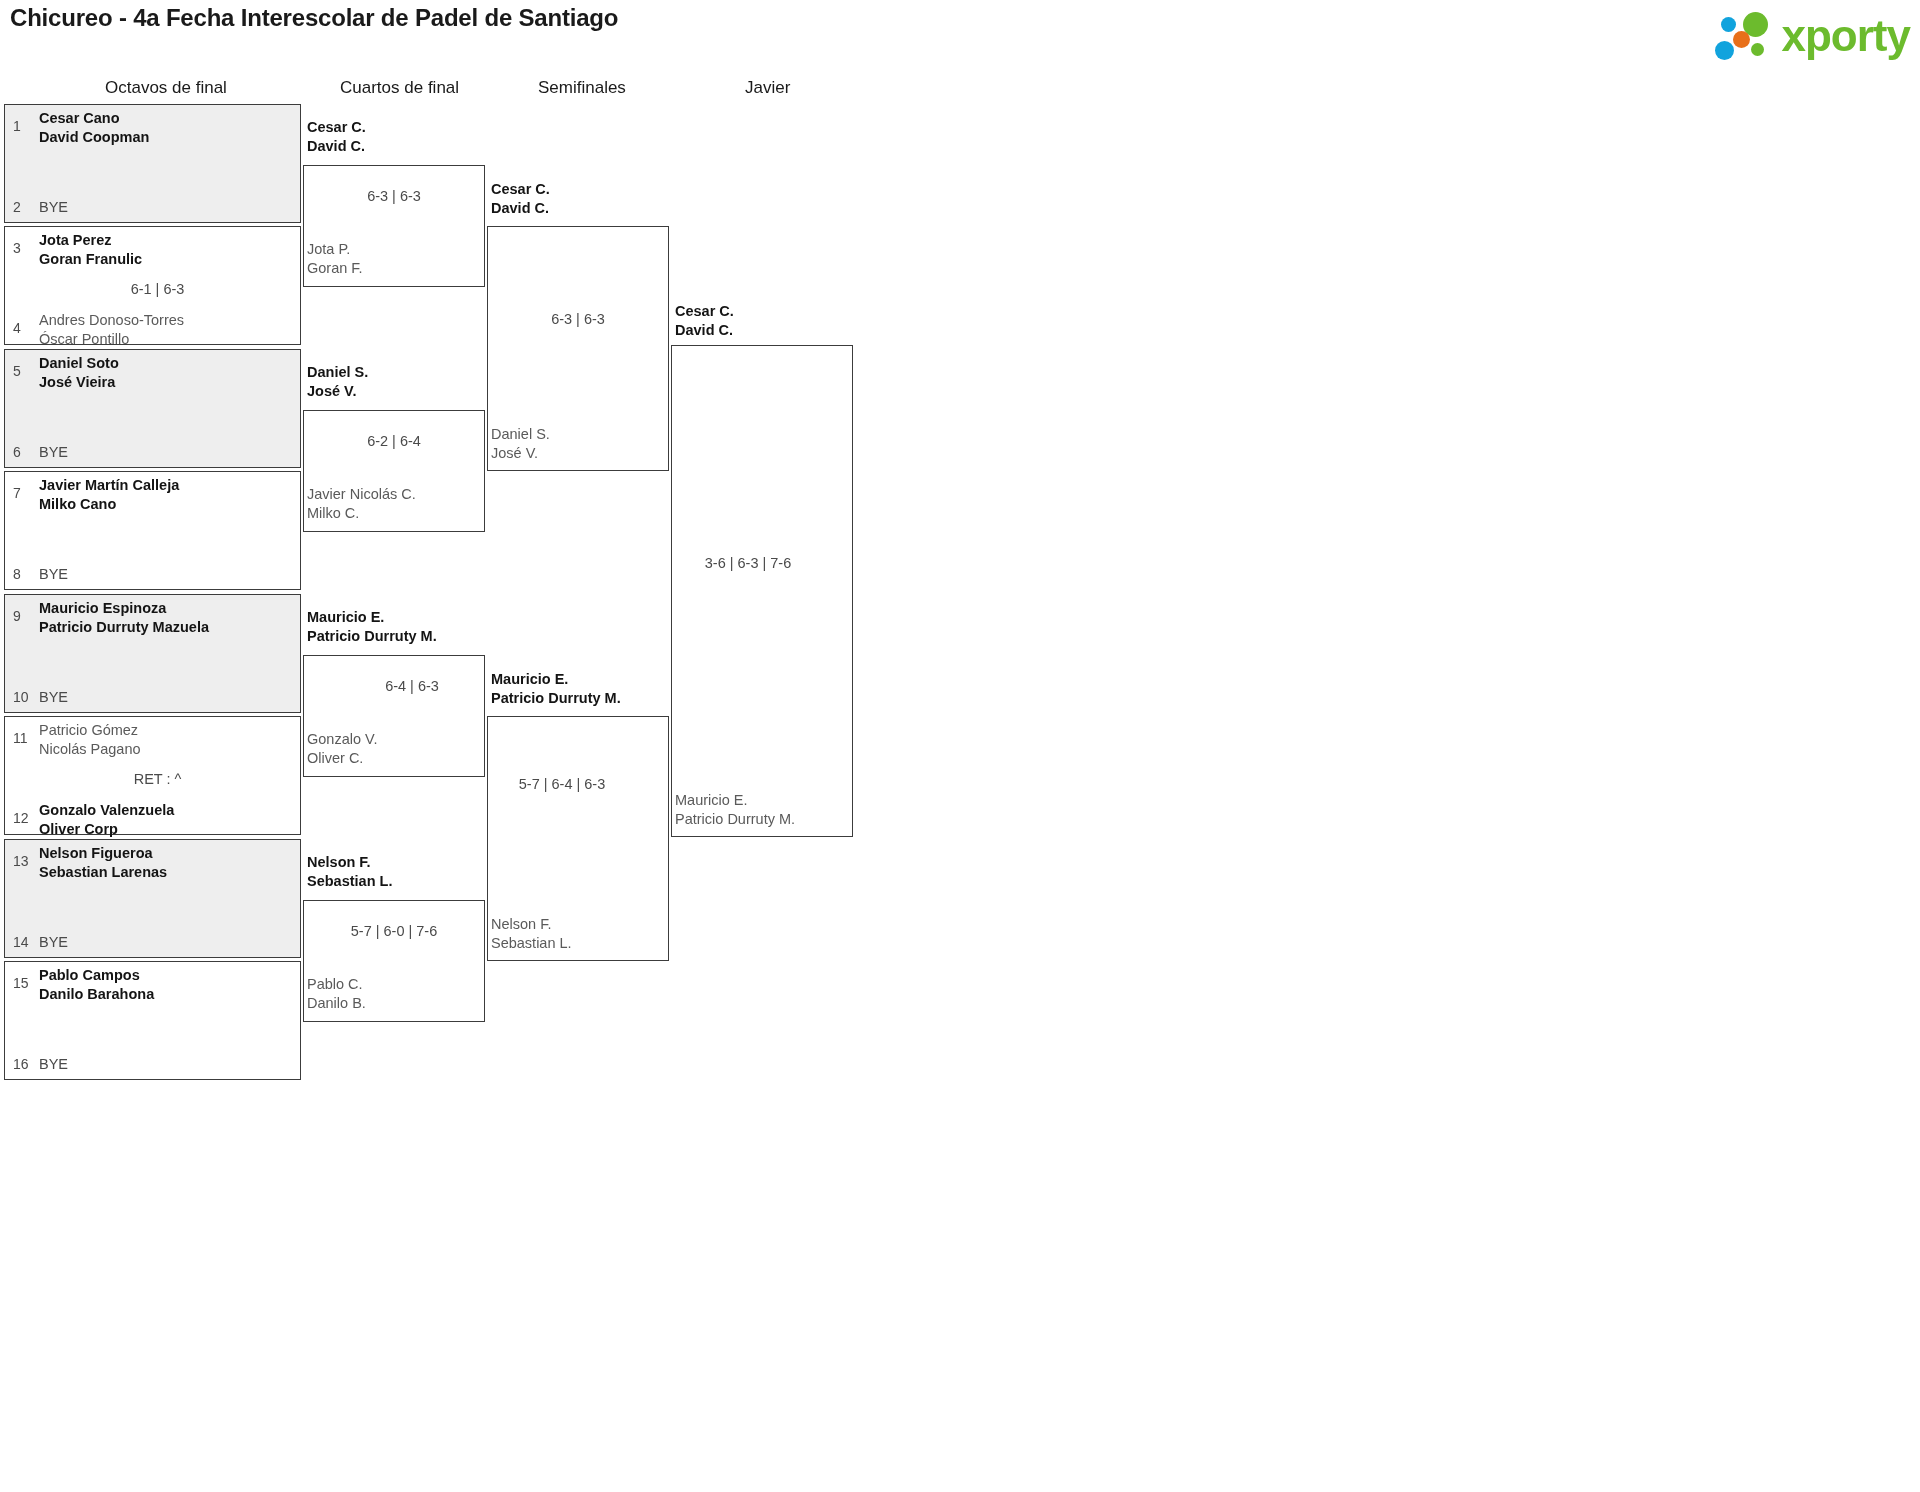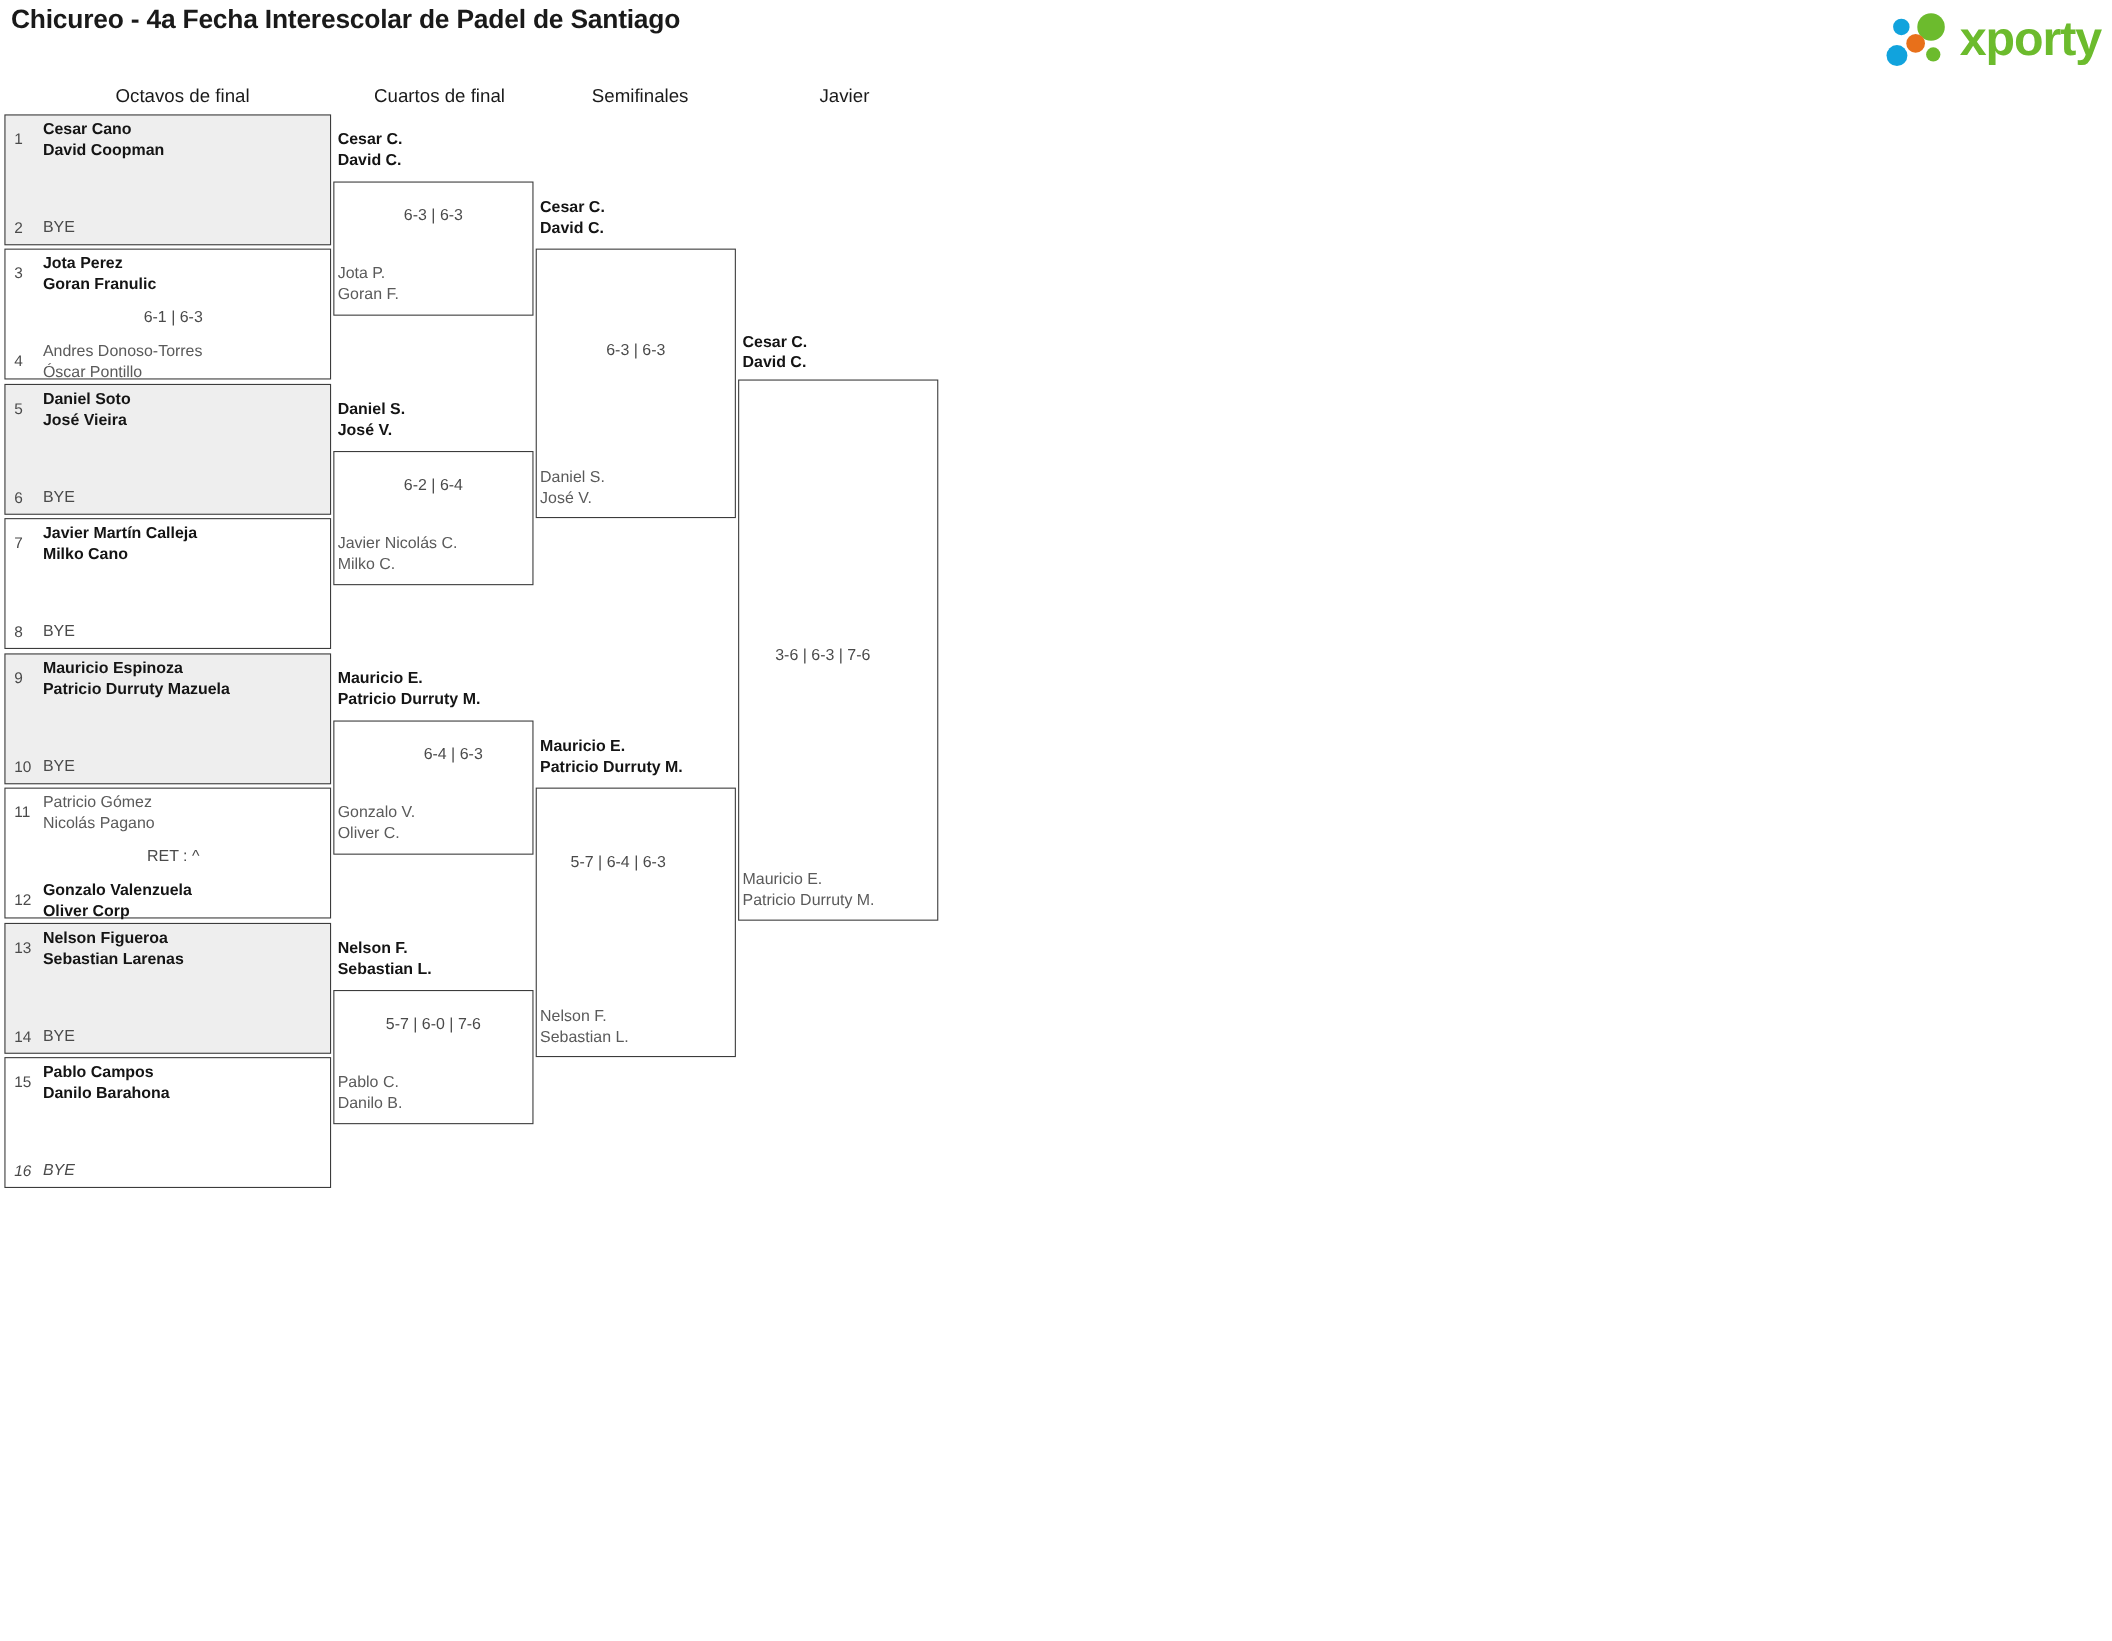--- a/index.html
+++ b/index.html
@@ -268,21 +268,21 @@
     </div>
 
     <div class="r1-box" style="left:4px; top:961px; width:297px; height:119px;">
       <div class="slot" style="top:4px;">
         <span class="seed">15</span>
         <span class="names win">
           <span>Pablo Campos</span><br>
           <span>Danilo Barahona</span>
         </span>
       </div>
-      <div class="bye-slot" style="top:93px;font-style:italic;">
+      <div class="bye-slot" style="top:93px;">
         <span class="seed">16</span>
         <span class="names bye">BYE</span>
       </div>
     </div>
 
     <div class="conn" style="left:303px; top:165px; width:182px; height:122px;"></div>
     <div class="lbl win" style="left:307px; top:118px;">
       <span>Cesar C.</span><br>
       <span>David C.</span>
     </div>
@@ -345,20 +345,20 @@
     <div class="lbl lose" style="left:491px; top:915px;">
       <span>Nelson F.</span><br>
       <span>Sebastian L.</span>
     </div>
 
     <div class="conn" style="left:671px; top:345px; width:182px; height:492px;"></div>
     <div class="lbl win" style="left:675px; top:302px;">
       <span>Cesar C.</span><br>
       <span>David C.</span>
     </div>
-    <div class="score" style="left:671px; width:154px; top:588px;">3-6 | 6-3 | 7-6</div>
+    <div class="score" style="left:671px; width:154px; top:555px;">3-6 | 6-3 | 7-6</div>
     <div class="lbl lose" style="left:675px; top:791px;">
       <span>Mauricio E.</span><br>
       <span>Patricio Durruty M.</span>
     </div>
 
   </div>
 </div>
 
 </body></html>

